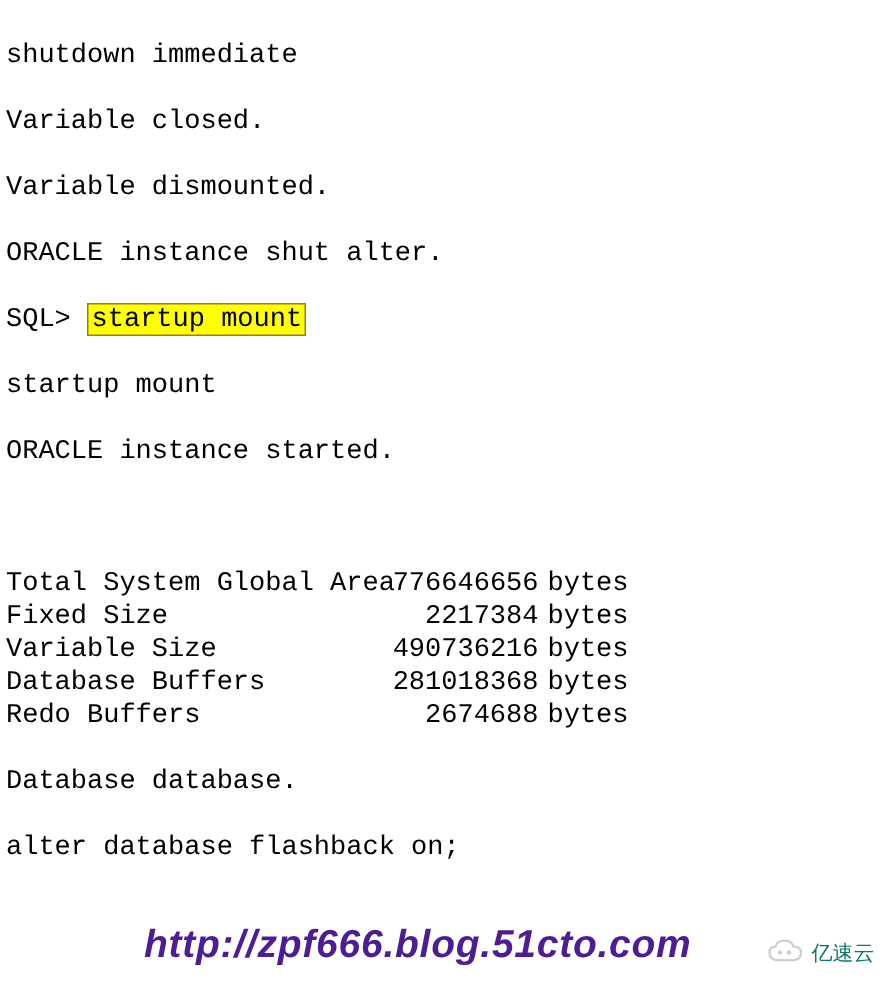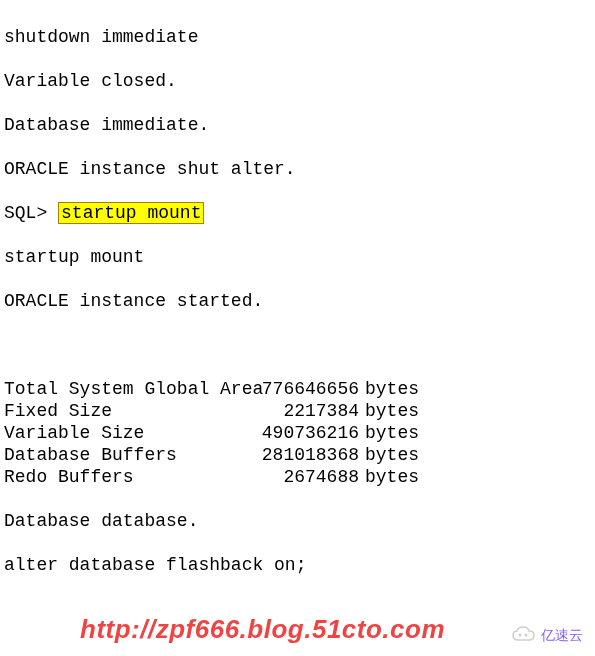--- a/index.html
+++ b/index.html
@@ -23,48 +23,48 @@
     border:1px solid #a08000;
     padding:0 2px;
   }
   .metrics{white-space:pre;font-family:inherit;}
   .metrics .row{display:block;}
   .metrics .k{display:inline-block;width:230px;}
   .metrics .v{display:inline-block;width:125px;text-align:right;}
   .metrics .u{display:inline-block;padding-left:6px;}
   .watermark-url{
     position:absolute;
-    left:80px;top:618px;
+    left:96px;top:618px;
     font-family:Arial,Helvetica,sans-serif;
     font-style:italic;
     font-weight:bold;
     font-size:26px;
-    color:#ef4444;
+    color:#4c1d95;
     letter-spacing:0.5px;
     pointer-events:none;
     white-space:nowrap;
   }
   .watermark-logo{
     position:absolute;
     right:12px;bottom:10px;
     display:flex;align-items:center;gap:4px;
-    color:#8b5cf6;
+    color:#0f766e;
     font-family:"Microsoft YaHei",Arial,sans-serif;
     font-size:14px;
     pointer-events:none;
   }
   .watermark-logo svg{display:block;}
 </style>
 </head>
 <body>
 
 <div class="terminal">
 <span class="line">shutdown immediate</span>
 <span class="line">Variable closed.</span>
-<span class="line">Database immediate.</span>
+<span class="line">Variable dismounted.</span>
 <span class="line">ORACLE instance shut alter.</span>
 <span class="line"><span>SQL&gt;</span> <span class="hl">startup mount</span></span>
 <span class="line">startup mount</span>
 <span class="line">ORACLE instance started.</span>
 <span class="line">&nbsp;</span>
 <div class="metrics"><span class="row"><span class="k">Total System Global Area</span><span class="v">776646656</span><span class="u">bytes</span></span><span class="row"><span class="k">Fixed Size</span><span class="v">2217384</span><span class="u">bytes</span></span><span class="row"><span class="k">Variable Size</span><span class="v">490736216</span><span class="u">bytes</span></span><span class="row"><span class="k">Database Buffers</span><span class="v">281018368</span><span class="u">bytes</span></span><span class="row"><span class="k">Redo Buffers</span><span class="v">2674688</span><span class="u">bytes</span></span></div>
 <span class="line">Database database.</span>
 <span class="line">alter database flashback on;</span>
 
 

